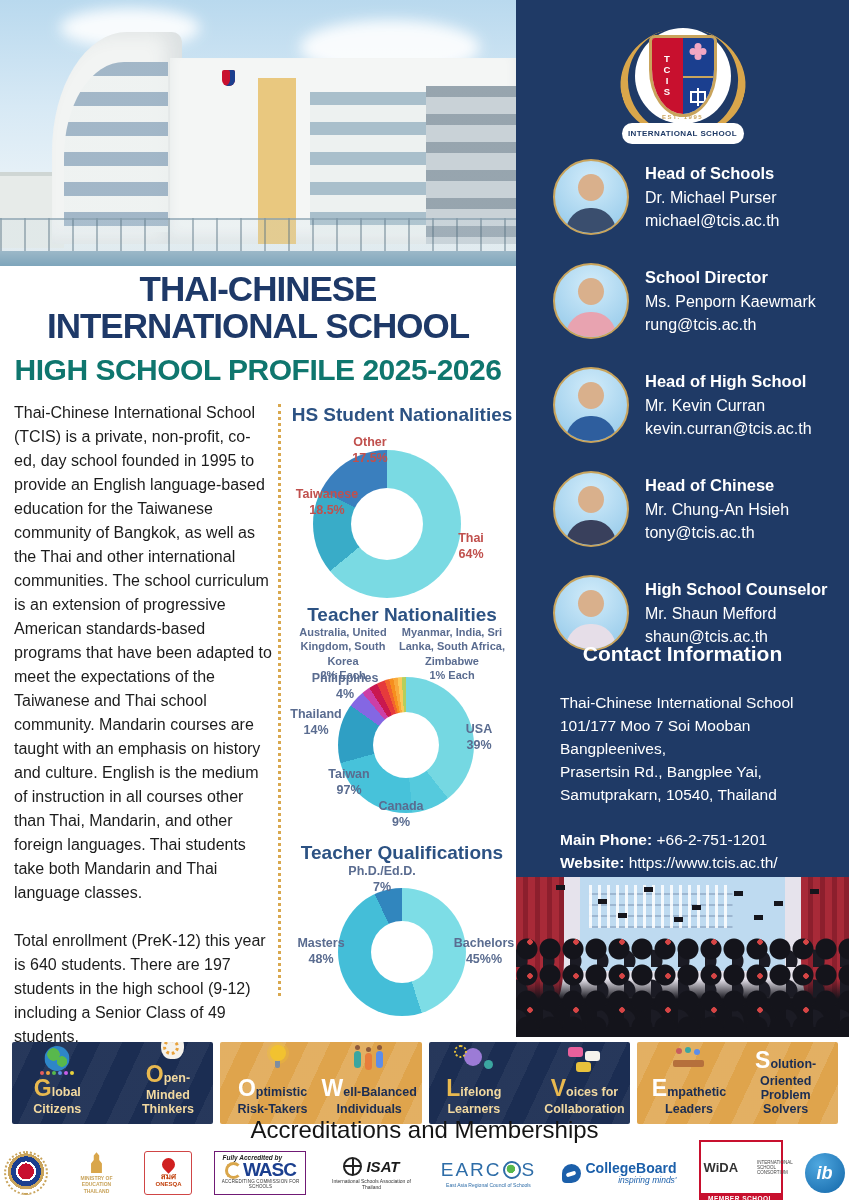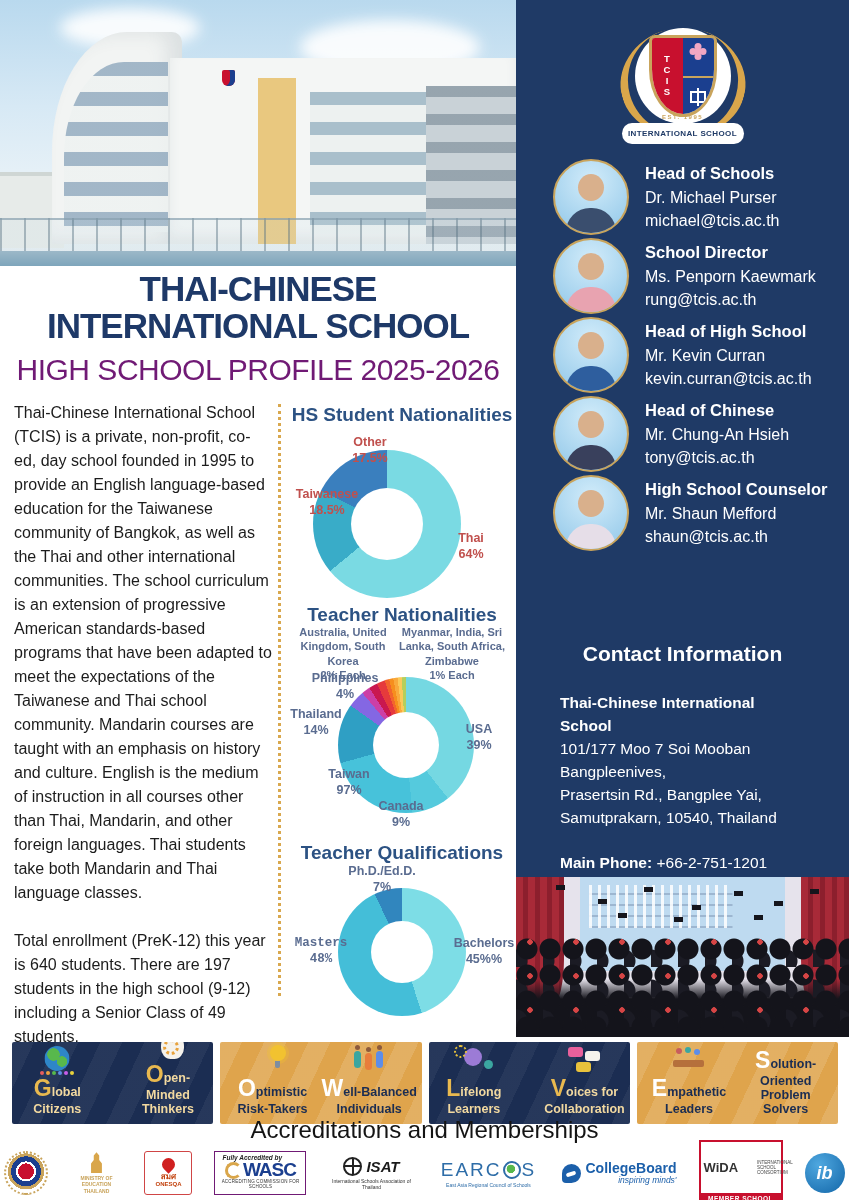--- a/index.html
+++ b/index.html
@@ -33,22 +33,22 @@
     border-radius:2px 2px 6px 6px;box-shadow:inset -5px 0 0 #1b3f8f,0 0 0 2px #f4f6f5;}
   .bldg-fence{position:absolute;left:0;right:0;bottom:14px;height:32px;
     background:repeating-linear-gradient(90deg,rgba(110,135,150,.55) 0 2px,rgba(200,220,230,.18) 2px 24px);
     border-top:2px solid rgba(130,155,170,.65);}
   .bldg-ground{position:absolute;left:0;right:0;bottom:0;height:15px;
     background:linear-gradient(180deg,#9cb8c8,#7ea5bb);}
 
   
   .main-title{position:absolute;left:0;top:271px;width:516px;text-align:center;color:#1e3968;
     font-weight:bold;font-size:35px;line-height:1.05;letter-spacing:-1px;}
-  .sub-title{position:absolute;left:0;top:353px;width:516px;text-align:center;color:#701a75;
-    font-weight:normal;font-size:30px;letter-spacing:-0.5px;}
+  .sub-title{position:absolute;left:0;top:353px;width:516px;text-align:center;color:#0f766e;
+    font-weight:bold;font-size:30px;letter-spacing:-0.5px;}
 
   
   .about-text{position:absolute;left:14px;top:401px;width:258px;font-size:16px;line-height:1.5;
     color:#1c1c1c;}
   .about-text p{margin:0 0 24px 0;}
 
   .divider-dotted{position:absolute;left:278px;top:404px;height:592px;width:0;
     border-left:3px dotted #d9a84e;}
 
   
@@ -70,21 +70,21 @@
   .l-taiwanese{left:3px;top:86px;width:72px;}
   .l-thai{left:158px;top:130px;width:50px;}
   .l-grp2{left:0;top:25px;width:110px;font-size:11px;}
   .l-grp1{left:106px;top:25px;width:116px;font-size:11px;}
   .l-philippines{left:20px;top:70px;width:74px;}
   .l-thailand{left:-4px;top:106px;width:64px;}
   .l-taiwan{left:30px;top:166px;width:62px;}
   .l-canada{left:81px;top:198px;width:64px;}
   .l-usa{left:166px;top:121px;width:50px;}
   .l-phd{left:47px;top:25px;width:94px;}
-  .l-masters{left:3px;top:97px;width:60px;font-family:Liberation Mono, monospace;}
+  .l-masters{left:3px;top:97px;width:60px;}
   .l-bachelors{left:163px;top:97px;width:66px;}
 
   
   .side-panel{position:absolute;left:516px;top:0;width:333px;height:1037px;background:#1f3a66;color:#fff;}
 
   
   .school-logo{position:relative;margin:24px auto 0;width:150px;height:126px;}
   .laurel{position:absolute;top:4px;width:112px;height:106px;border-radius:50%;}
   .laurel.left{left:12px;border-left:8px solid #d9a64b;transform:rotate(-16deg);}
   .laurel.right{right:12px;border-right:8px solid #d9a64b;transform:rotate(16deg);}
@@ -104,40 +104,40 @@
   .zhong::after{content:'';position:absolute;left:50%;top:-5px;bottom:-5px;width:2px;background:#fff;
     transform:translateX(-50%);}
   .logo-est{position:absolute;left:0;right:0;top:90px;text-align:center;color:#c9a45c;font-size:6px;
     letter-spacing:1.5px;font-weight:bold;}
   .logo-ribbon{position:absolute;left:50%;top:99px;transform:translateX(-50%);width:122px;height:21px;
     background:#fff;border-radius:11px/55%;display:flex;align-items:center;justify-content:center;
     color:#1f3a66;font-size:8px;font-weight:bold;letter-spacing:.4px;}
 
   
   .staff-list{position:absolute;left:0;top:160px;width:100%;display:flex;flex-direction:column;
-    gap:5px;padding-left:37px;box-sizing:border-box;}
+    gap:30px;padding-left:37px;box-sizing:border-box;}
   .staff-row{display:flex;align-items:center;gap:16px;height:74px;}
   .avatar{width:72px;height:72px;border-radius:50%;border:2px solid #c9a45c;flex:0 0 auto;
     background:radial-gradient(circle at 50% 28%,#d2ecfa,#8fc6e8);position:relative;overflow:hidden;}
   .avatar::before{content:'';position:absolute;left:50%;top:13px;transform:translateX(-50%);
     width:26px;height:27px;border-radius:50%;background:#d9b08c;}
   .avatar::after{content:'';position:absolute;left:50%;bottom:-7px;transform:translateX(-50%);
     width:50px;height:32px;border-radius:24px 24px 0 0;background:#3a4e6e;}
   .staff-row:nth-child(2) .avatar::after{background:#e8a3b0;}
   .staff-row:nth-child(3) .avatar::after{background:#2e5e9e;}
   .staff-row:nth-child(4) .avatar::after{background:#39405c;}
   .staff-row:nth-child(5) .avatar::after{background:#e6dee8;}
   .staff-text{font-size:16px;line-height:1.45;}
   .staff-role{font-weight:bold;font-size:16.5px;}
 
   
   .contact{position:absolute;left:0;top:630px;width:100%;padding:0 44px;box-sizing:border-box;}
   .contact-heading{text-align:center;font-size:21px;font-weight:bold;margin:12px 0 26px;}
   .contact-line{font-size:15.5px;line-height:1.48;}
-  .contact-name{font-weight:bold;}
+  .contact-name{font-weight:normal;}
   .contact-group2{margin-top:22px;}
   .contact-label{font-weight:bold;}
 
   
   .grad-photo{position:absolute;left:0;bottom:0;width:100%;height:160px;overflow:hidden;background:#e6e3ec;}
   .grad-screen{position:absolute;left:64px;right:64px;top:0;height:94px;background:#bedaf0;
     background-image:repeating-linear-gradient(90deg,rgba(255,255,255,.85) 0 3px,transparent 3px 9px),
       repeating-linear-gradient(0deg,rgba(95,115,150,.35) 0 2px,transparent 2px 11px);
     background-size:70% 46%,70% 46%;background-position:15% 8px;background-repeat:no-repeat;}
   .grad-curtain{position:absolute;top:0;bottom:22px;width:48px;

